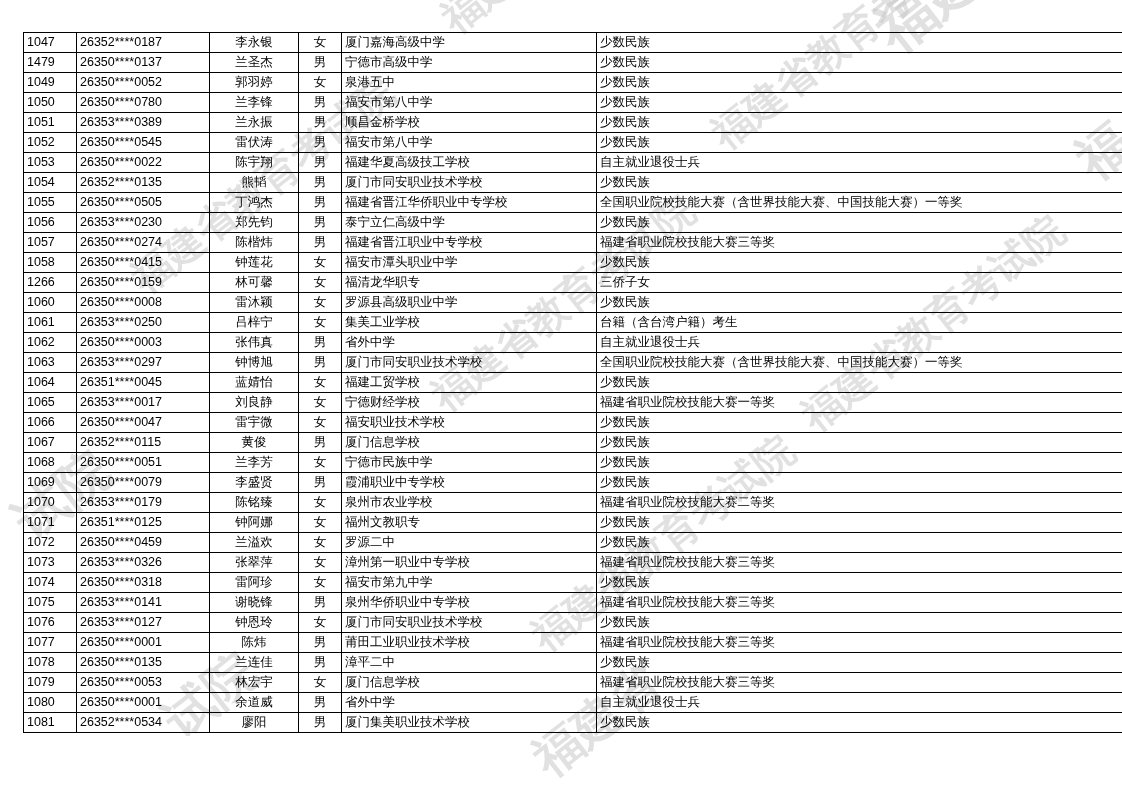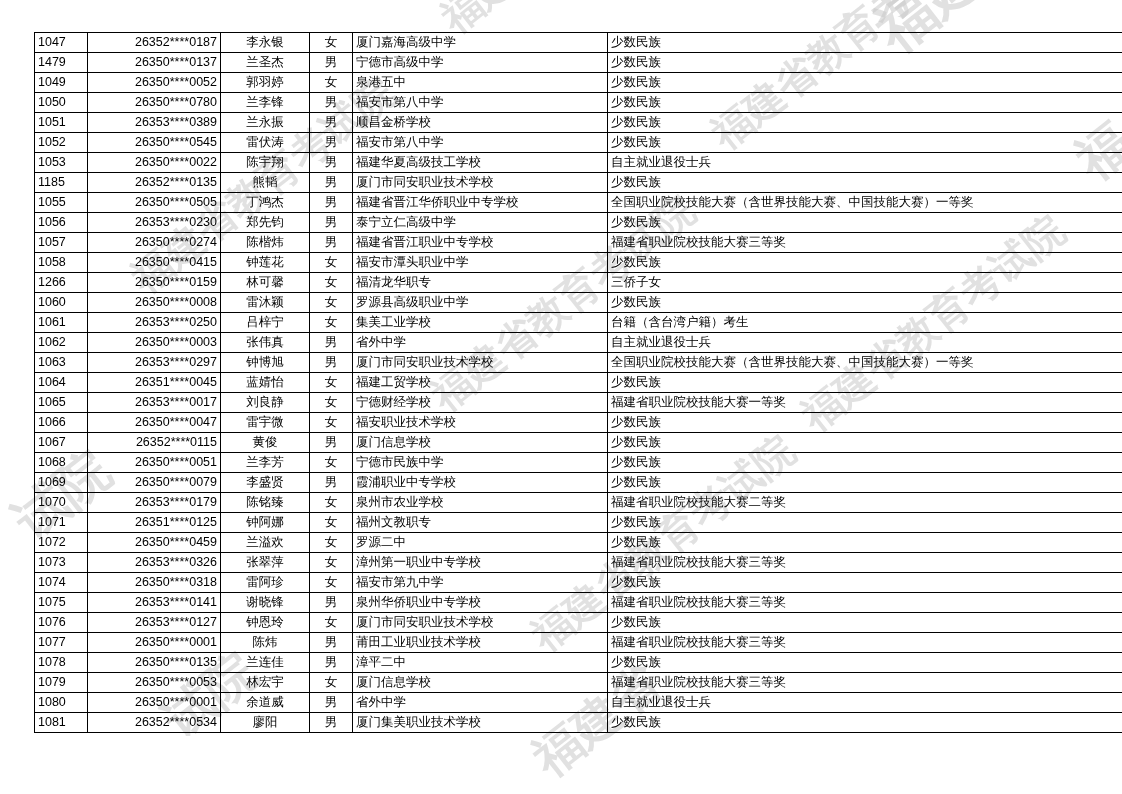--- a/index.html
+++ b/index.html
@@ -30,21 +30,21 @@
     opacity: 0.55;
     font-family: "Liberation Serif", serif;
     font-weight: bold;
     white-space: nowrap;
     transform-origin: left top;
   }
 
   
   #sheet {
     position: absolute;
-    left: 34px;
+    left: 23px;
     top: 32px;
     width: 1086px;
     z-index: 10;
   }
   table.roster {
     border-collapse: collapse;
     width: 1086px;
     table-layout: fixed;
     background: transparent;
   }
@@ -54,21 +54,21 @@
     padding: 0 3px;
     font-size: 12.5px;
     line-height: 17px;
     color: #000000;
     font-family: "Liberation Sans", sans-serif;
     white-space: nowrap;
     overflow: hidden;
     background: transparent;
   }
   td.c-idx   { width: 46px;  text-align: left; padding-left: 5px; }
-  td.c-num   { width: 126px; text-align: right; }
+  td.c-num   { width: 126px; text-align: left; }
   td.c-name  { width: 82px;  text-align: center; margin-left: 12px; }
   td.c-sex   { width: 36px;  text-align: center; }
   td.c-school{ width: 248px; text-align: left; padding-left: 5px; margin-left: 12px; }
   td.c-note  { width: 548px; text-align: left; padding-left: 5px; }
 </style>
 </head>
 <body>
 
 <div id="watermarks">
     <div class="wm" style="left: 860px; top: 8px; font-size: 58px; color: rgb(201, 201, 201); transform: rotate(-38deg);">福建</div>
@@ -137,21 +137,21 @@
         </tr>
         <tr>
           <td class="c-idx">1053</td>
           <td class="c-num">26350****0022</td>
           <td class="c-name">陈宇翔</td>
           <td class="c-sex">男</td>
           <td class="c-school">福建华夏高级技工学校</td>
           <td class="c-note">自主就业退役士兵</td>
         </tr>
         <tr>
-          <td class="c-idx">1185</td>
+          <td class="c-idx">1054</td>
           <td class="c-num">26352****0135</td>
           <td class="c-name">熊韬</td>
           <td class="c-sex">男</td>
           <td class="c-school">厦门市同安职业技术学校</td>
           <td class="c-note">少数民族</td>
         </tr>
         <tr>
           <td class="c-idx">1055</td>
           <td class="c-num">26350****0505</td>
           <td class="c-name">丁鸿杰</td>

